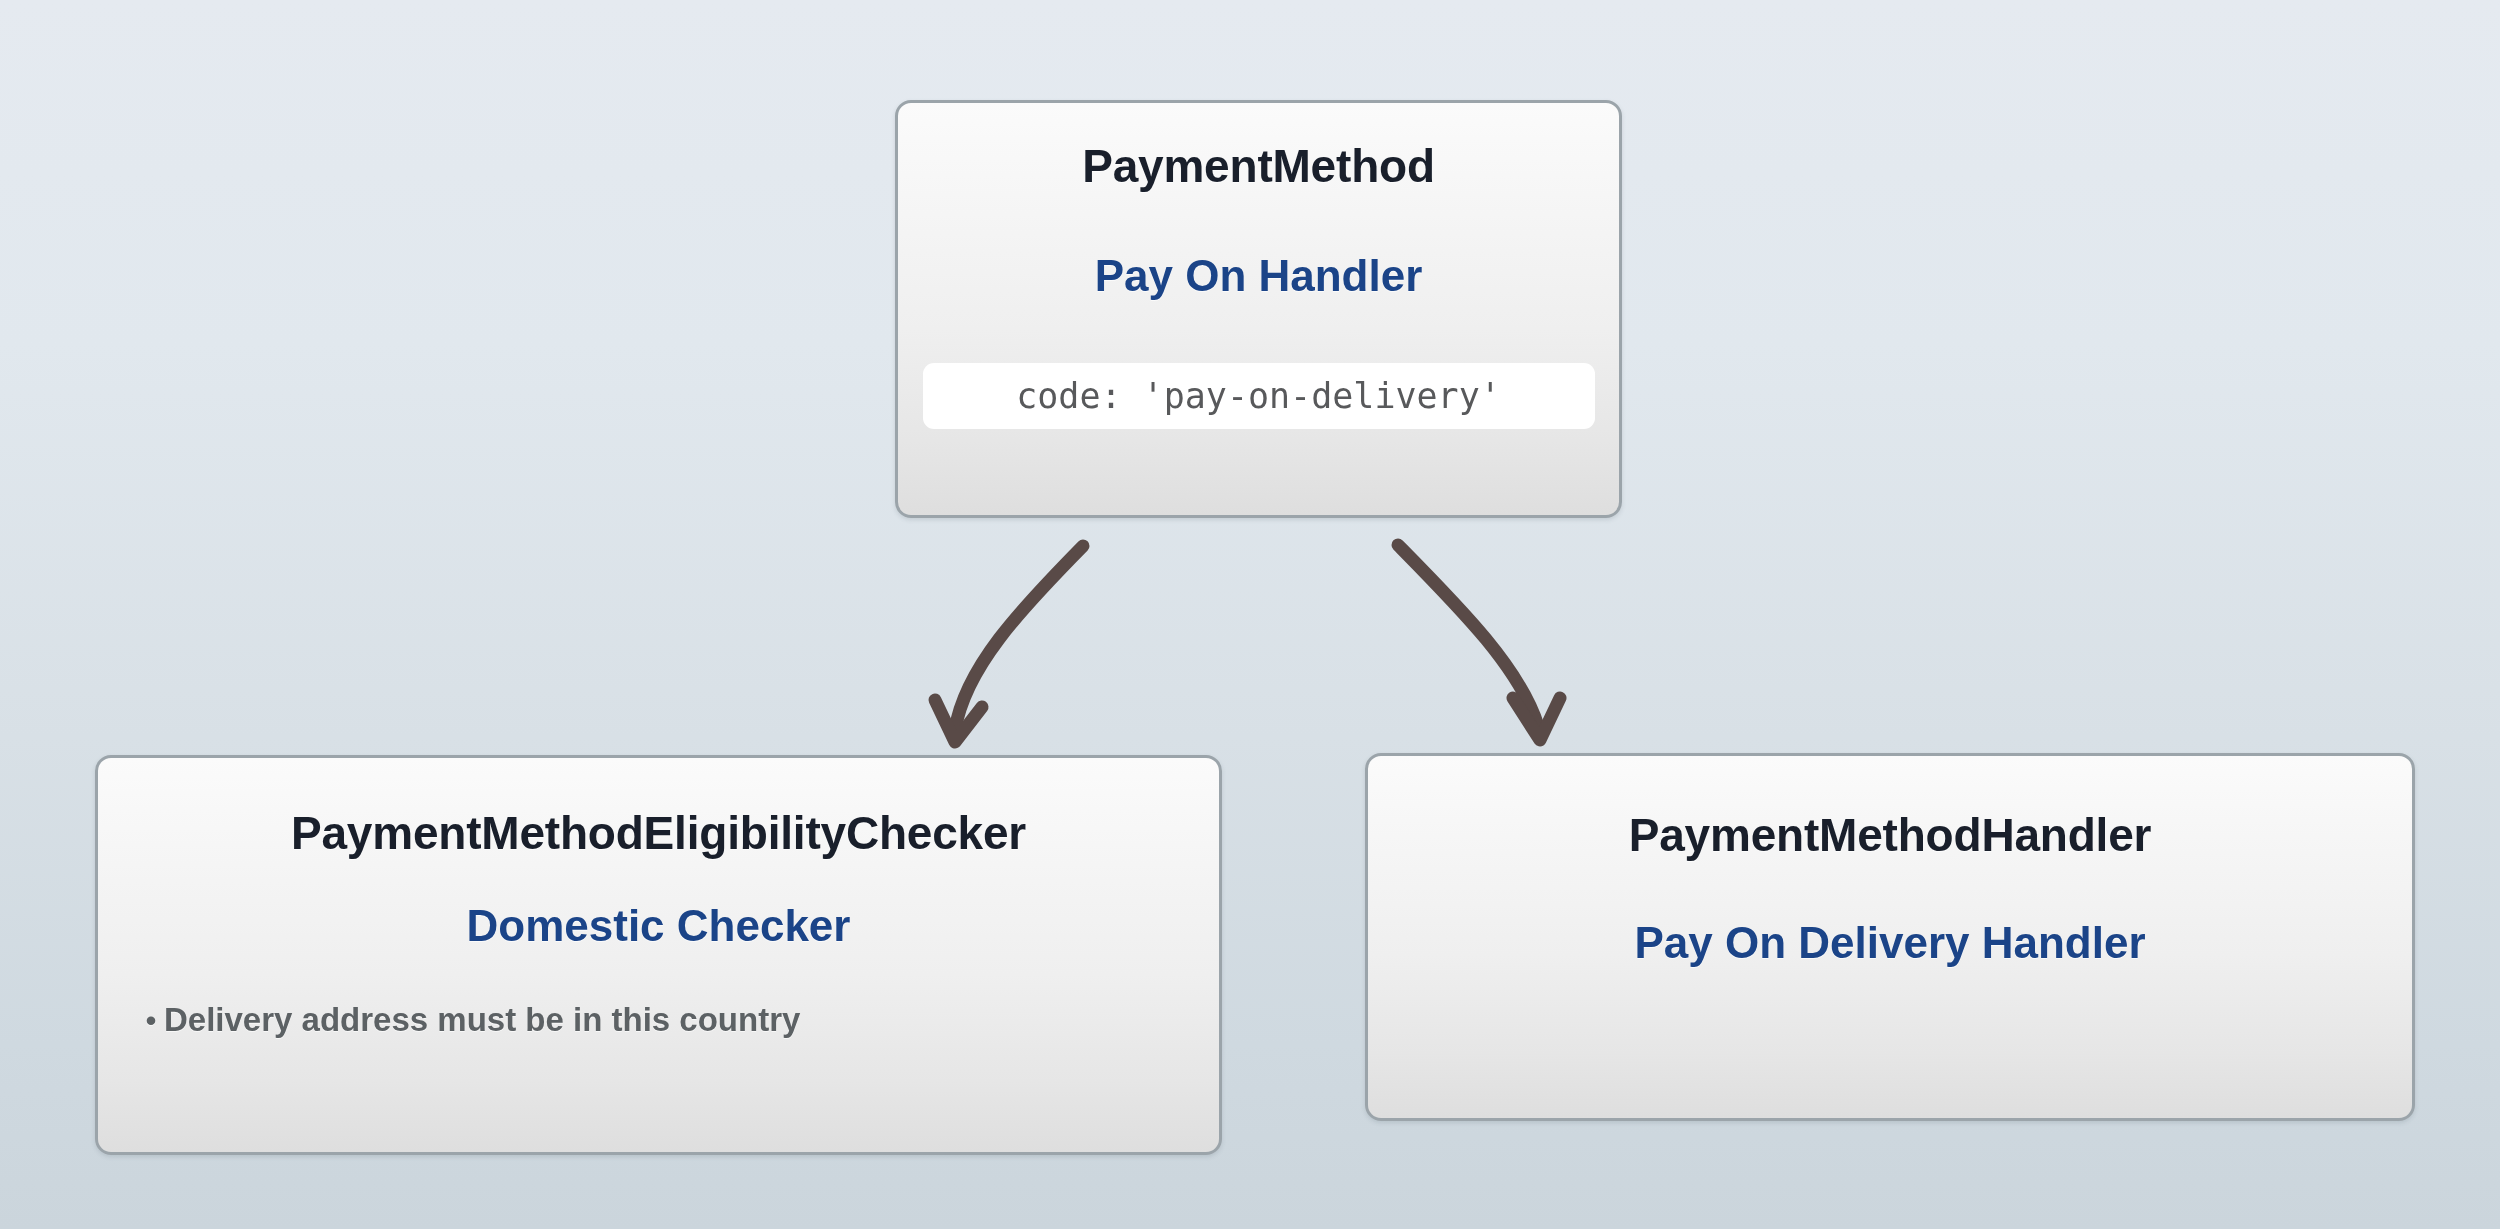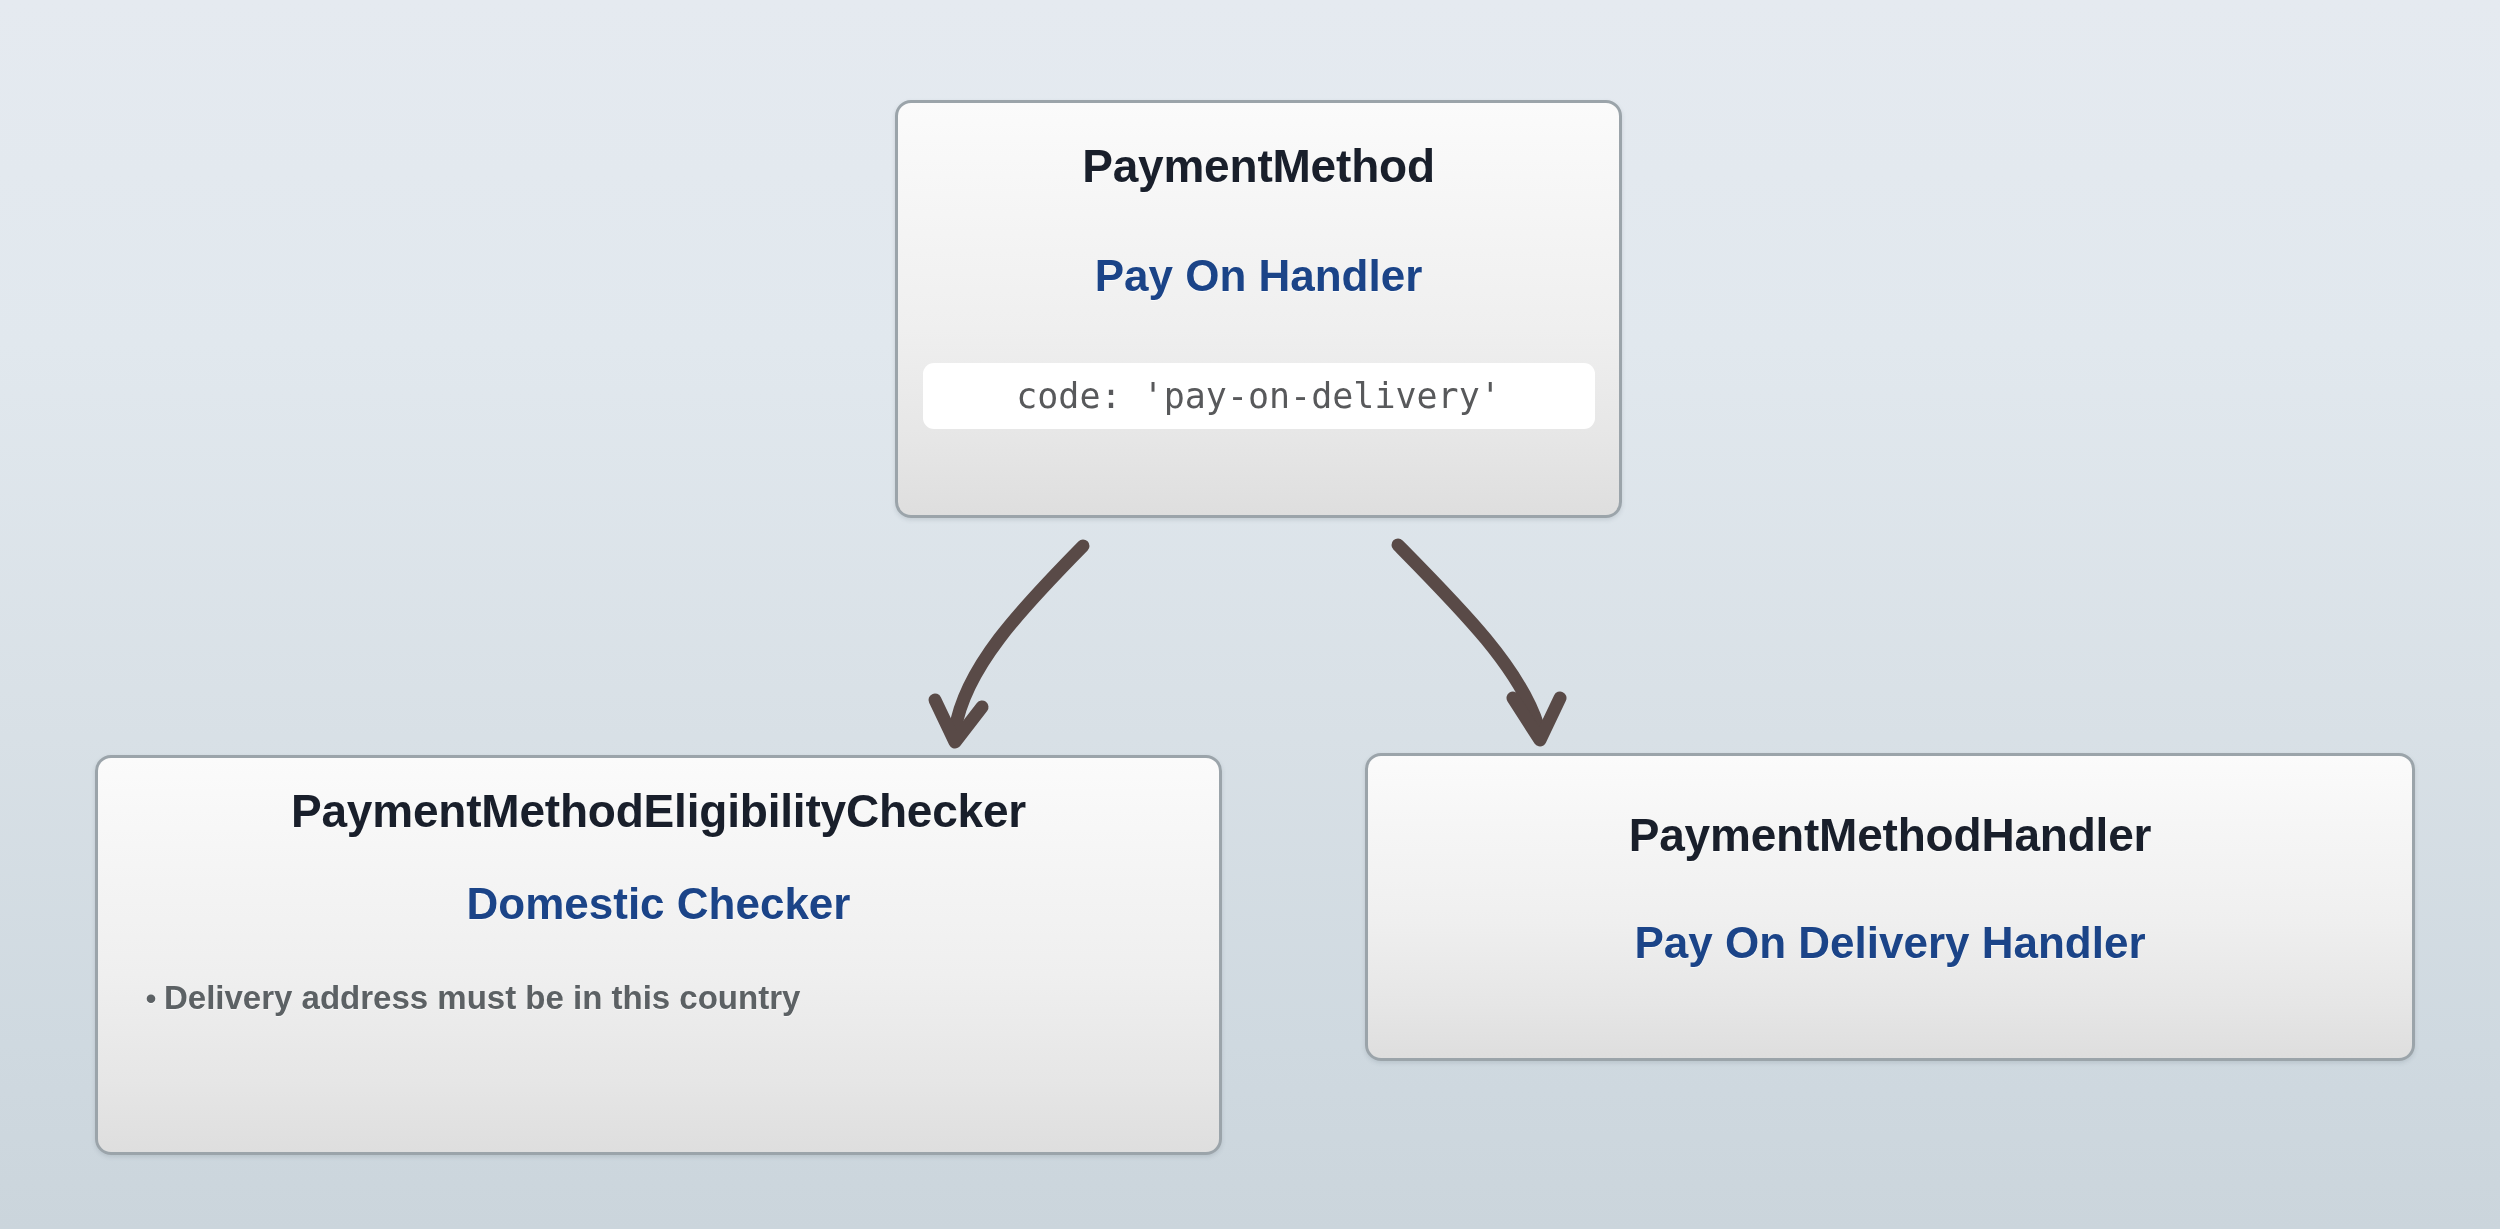--- a/index.html
+++ b/index.html
@@ -107,30 +107,30 @@
     font-size: 35px;
   }
 
   #node-eligibility-checker {
     left: 95px;
     top: 755px;
     width: 1127px;
     height: 400px;
     padding: 26px 30px 26px 30px;
   }
-  #node-eligibility-checker .node-title { font-size: 46px; }
+  #node-eligibility-checker .node-title { font-size: 46px; margin-top: 22px; }
   #node-eligibility-checker .node-subtitle { font-size: 44px; margin-top: 41px; }
   #node-eligibility-checker .bullet-list { margin-top: 50px; padding-left: 10px; }
   #node-eligibility-checker .bullet-item { font-size: 33px; }
 
   #node-payment-handler {
     left: 1365px;
     top: 753px;
     width: 1050px;
-    height: 308px;
+    height: 368px;
     padding: 26px 30px 26px 30px;
   }
   #node-payment-handler .node-title { font-size: 46px; margin-top: 26px; }
   #node-payment-handler .node-subtitle { font-size: 44px; margin-top: 56px; }
 </style>
 </head>
 <body>
 
 <div id="canvas">
 

